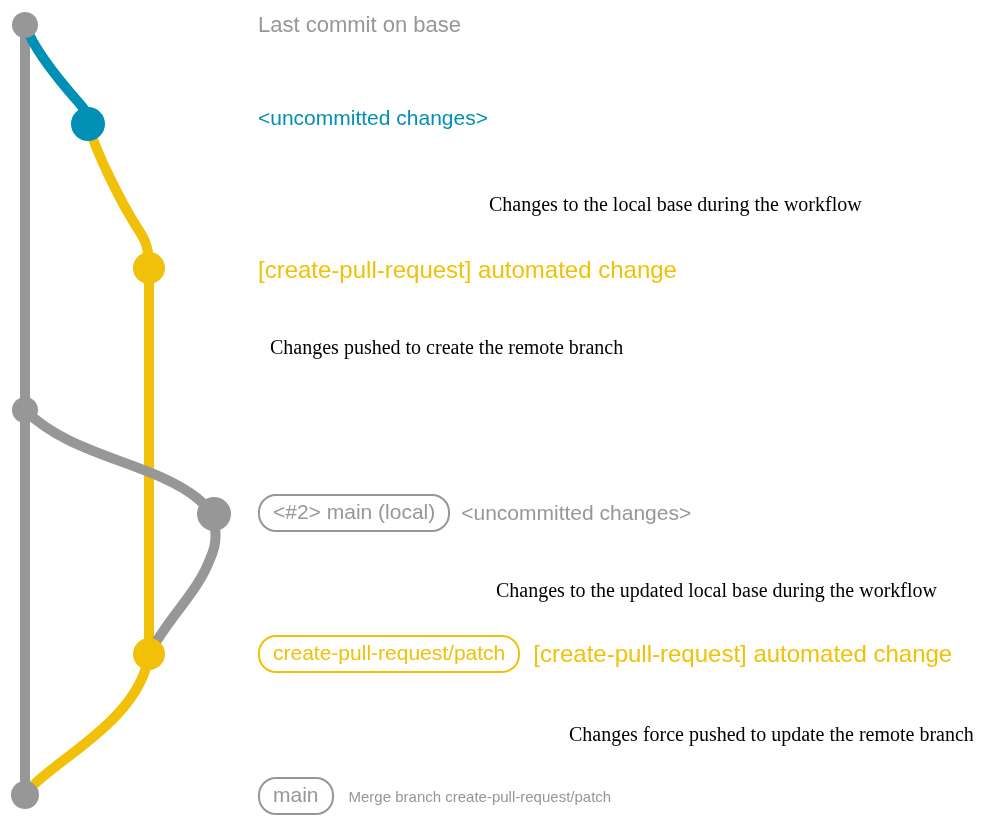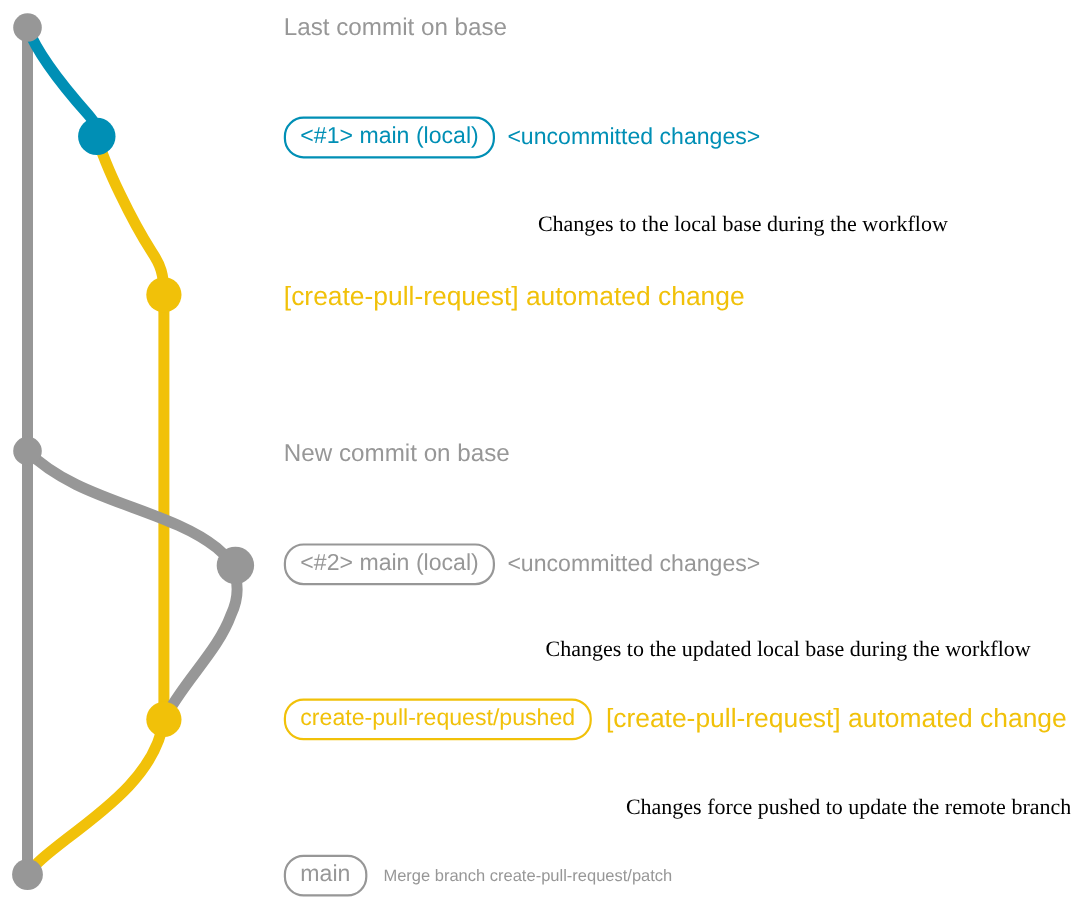--- a/index.html
+++ b/index.html
@@ -57,37 +57,36 @@
     <circle class="fl-yellow" cx="149" cy="268" r="16"></circle>
     <circle class="fl-gray" cx="25" cy="410" r="13"></circle>
     <circle class="fl-gray" cx="214" cy="514" r="17"></circle>
     <circle class="fl-yellow" cx="149" cy="654" r="16"></circle>
     <circle class="fl-gray" cx="25" cy="795" r="14"></circle>
   </svg>
 
   <div class="row h-gray" style="left:258px;top:12px;">Last commit on base</div>
 
   <div class="row" style="left:258px;top:106px;gap:11px;">
-    <span class="branch-box box-blue">&lt;#1&gt; main (local)</span>
     <span class="status-blue">&lt;uncommitted changes&gt;</span>
   </div>
   <div class="desc" style="left:489px;top:145px;">Changes to the local base during the workflow</div>
 
   <div class="row h-yellow" style="left:258px;top:256px;">[create-pull-request] automated change</div>
+  <div class="desc" style="left:270px;top:288px;">Changes pushed to create the remote branch</div>
 
-  <div class="row h-gray" style="left:258px;top:399px;">New commit on base</div>
 
   <div class="row" style="left:258px;top:494px;gap:11px;">
     <span class="branch-box box-gray">&lt;#2&gt; main (local)</span>
     <span class="status-gray">&lt;uncommitted changes&gt;</span>
   </div>
   <div class="desc" style="left:496px;top:531px;">Changes to the updated local base during the workflow</div>
 
   <div class="row" style="left:258px;top:635px;gap:13px;">
-    <span class="branch-box box-yellow">create-pull-request/pushed</span>
+    <span class="branch-box box-yellow">create-pull-request/patch</span>
     <span class="h-yellow">[create-pull-request] automated change</span>
   </div>
   <div class="desc" style="left:569px;top:675px;">Changes force pushed to update the remote branch</div>
 
   <div class="row" style="left:258px;top:777px;gap:15px;">
     <span class="branch-box box-gray">main</span>
     <span class="h-gray" style="font-size:15px;">Merge branch create-pull-request/patch</span>
   </div>
 
 </div>

